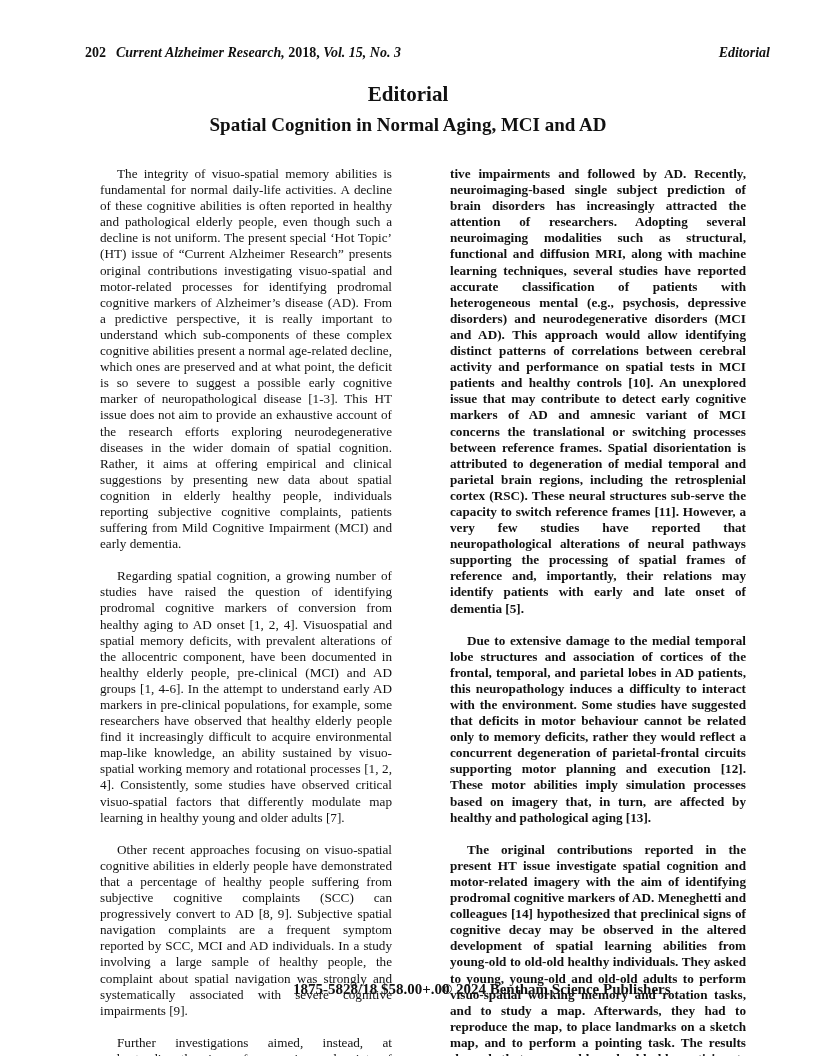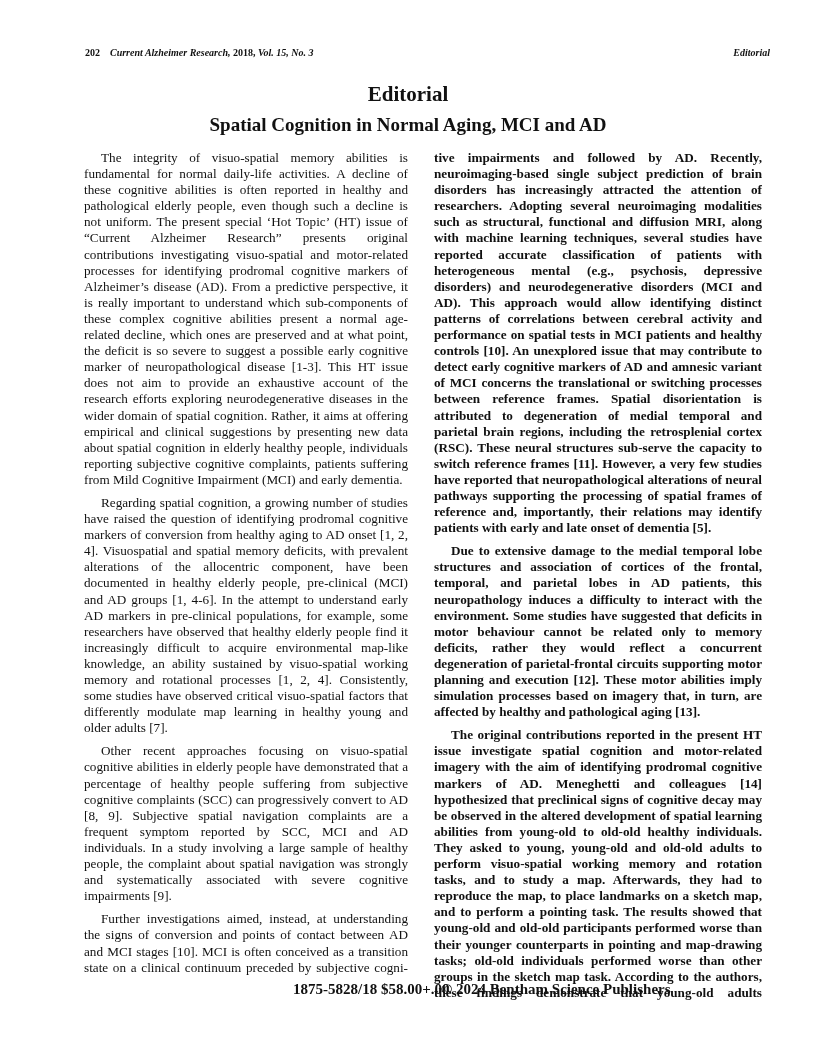--- a/index.html
+++ b/index.html
@@ -2,42 +2,42 @@
 <html><head>
 <meta charset="utf-8">
 <style>
   html, body { margin: 0; padding: 0; background: #ffffff; }
   body {
     width: 816px; height: 1056px; position: relative; overflow: hidden;
     font-family: "Liberation Serif", "DejaVu Serif", serif; color: #111;
   }
   .running-head {
     position: absolute; top: 46px; left: 85px; width: 685px; height: 14px;
-    font-size: 10px; font-weight: bold; line-height: 14px;
+    font-size: 14px; font-weight: bold; line-height: 14px;
   }
   .running-head .left { position: absolute; left: 0; top: 0; white-space: nowrap; }
   .running-head .right { position: absolute; right: 0; top: 0; font-style: italic; }
   .running-head .pg { margin-right: 10px; }
   .running-head i { font-style: italic; }
   .section-label {
     position: absolute; top: 81px; left: 0; width: 816px; text-align: center;
     font-size: 21px; font-weight: bold; line-height: 26px;
   }
   .article-title {
     position: absolute; top: 112px; left: 0; width: 816px; text-align: center;
     font-size: 19px; font-weight: bold; line-height: 26px;
   }
   .col {
     position: absolute; top: 150px; width: 324px;
     font-size: 13.2px; line-height: 16.1px; text-align: justify;
     hyphens: none;
   }
   .col-left { left: 84px; }
   .col-right { left: 434px; width: 328px; font-weight: bold; }
-  .col p { margin: 0; text-indent: 17px; }
+  .col p { margin: 16px; text-indent: 17px; }
   .col p + p { margin-top: 7px; }
   .col p.cont { text-indent: 0; }
   .col p.last-justify { text-align-last: justify; }
   .footer {
     position: absolute; top: 982px; left: 0; width: 816px; height: 14px;
     font-size: 15px; font-weight: bold; line-height: 14px;
   }
   .footer .issn { position: absolute; left: 293px; }
   .footer .copy { position: absolute; left: 441px; }
 </style>

